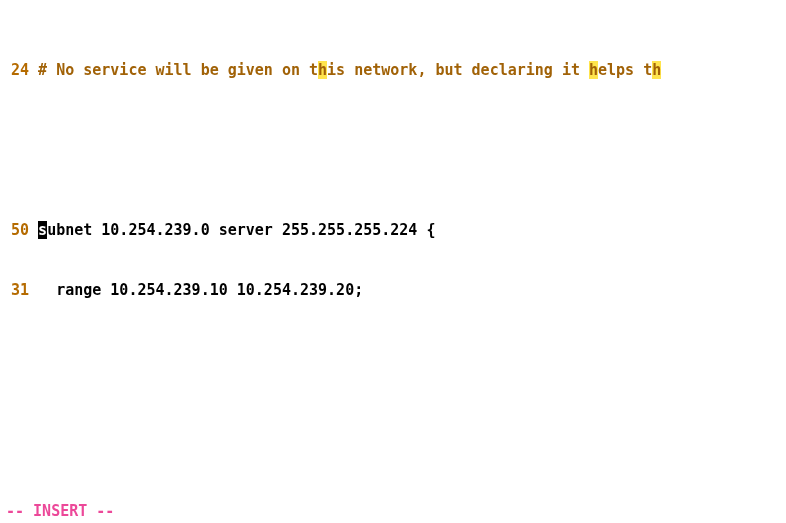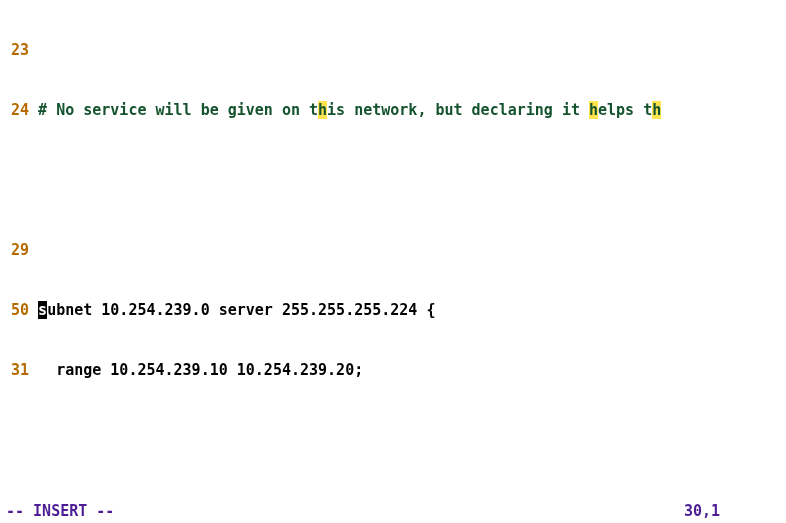--- a/index.html
+++ b/index.html
@@ -21,58 +21,52 @@
   }
   .row { display: flex; }
   .lnum {
     color: #b56b00;
     width: 3ch;
     text-align: right;
     flex-shrink: 0;
   }
   .gap { width: 1ch; flex-shrink: 0; }
   .code { flex: 1; overflow: hidden; }
-  .comment { color: #14532d; }
+  .comment { color: #a16207; }
   .hl { background: #ffe44d; }
   .cursor {
     background: #000000;
     color: #ffffff;
   }
   .status {
     position: absolute;
     bottom: 2px;
     left: 0;
     right: 0;
     display: flex;
     justify-content: space-between;
     padding: 0 6px;
-    color: #4c1d95;
+    color: #ec4899;
   }
   .status .pos { padding-right: 60px; }
 </style>
 </head>
 <body>
 
 <div class="editor">
 
-<div class="row">
-  <span class="lnum">23</span><span class="gap"> </span><span class="code"></span>
-</div>
 
 <div class="row">
   <span class="lnum">24</span><span class="gap"> </span><span class="code"><span class="comment"># No service will be given on t</span><span class="comment hl">h</span><span class="comment">is network, but declaring it </span><span class="comment hl">h</span><span class="comment">elps t</span><span class="comment hl">h</span></span>
 </div>
 
 
 
 
 
-<div class="row">
-  <span class="lnum">29</span><span class="gap"> </span><span class="code"></span>
-</div>
 
 <div class="row">
   <span class="lnum">50</span><span class="gap"> </span><span class="code"><span class="cursor">s</span><span>ubnet 10.254.239.0 server 255.255.255.224 {</span></span>
 </div>
 
 <div class="row">
   <span class="lnum">31</span><span class="gap"> </span><span class="code">  range 10.254.239.10 10.254.239.20;</span>
 </div>
 
 
@@ -90,14 +84,13 @@
 
 
 
 
 
 
 </div>
 
 <div class="status">
   <span>-- INSERT --</span>
-  <span class="pos">30,1</span>
 </div>
 
 </body></html>

